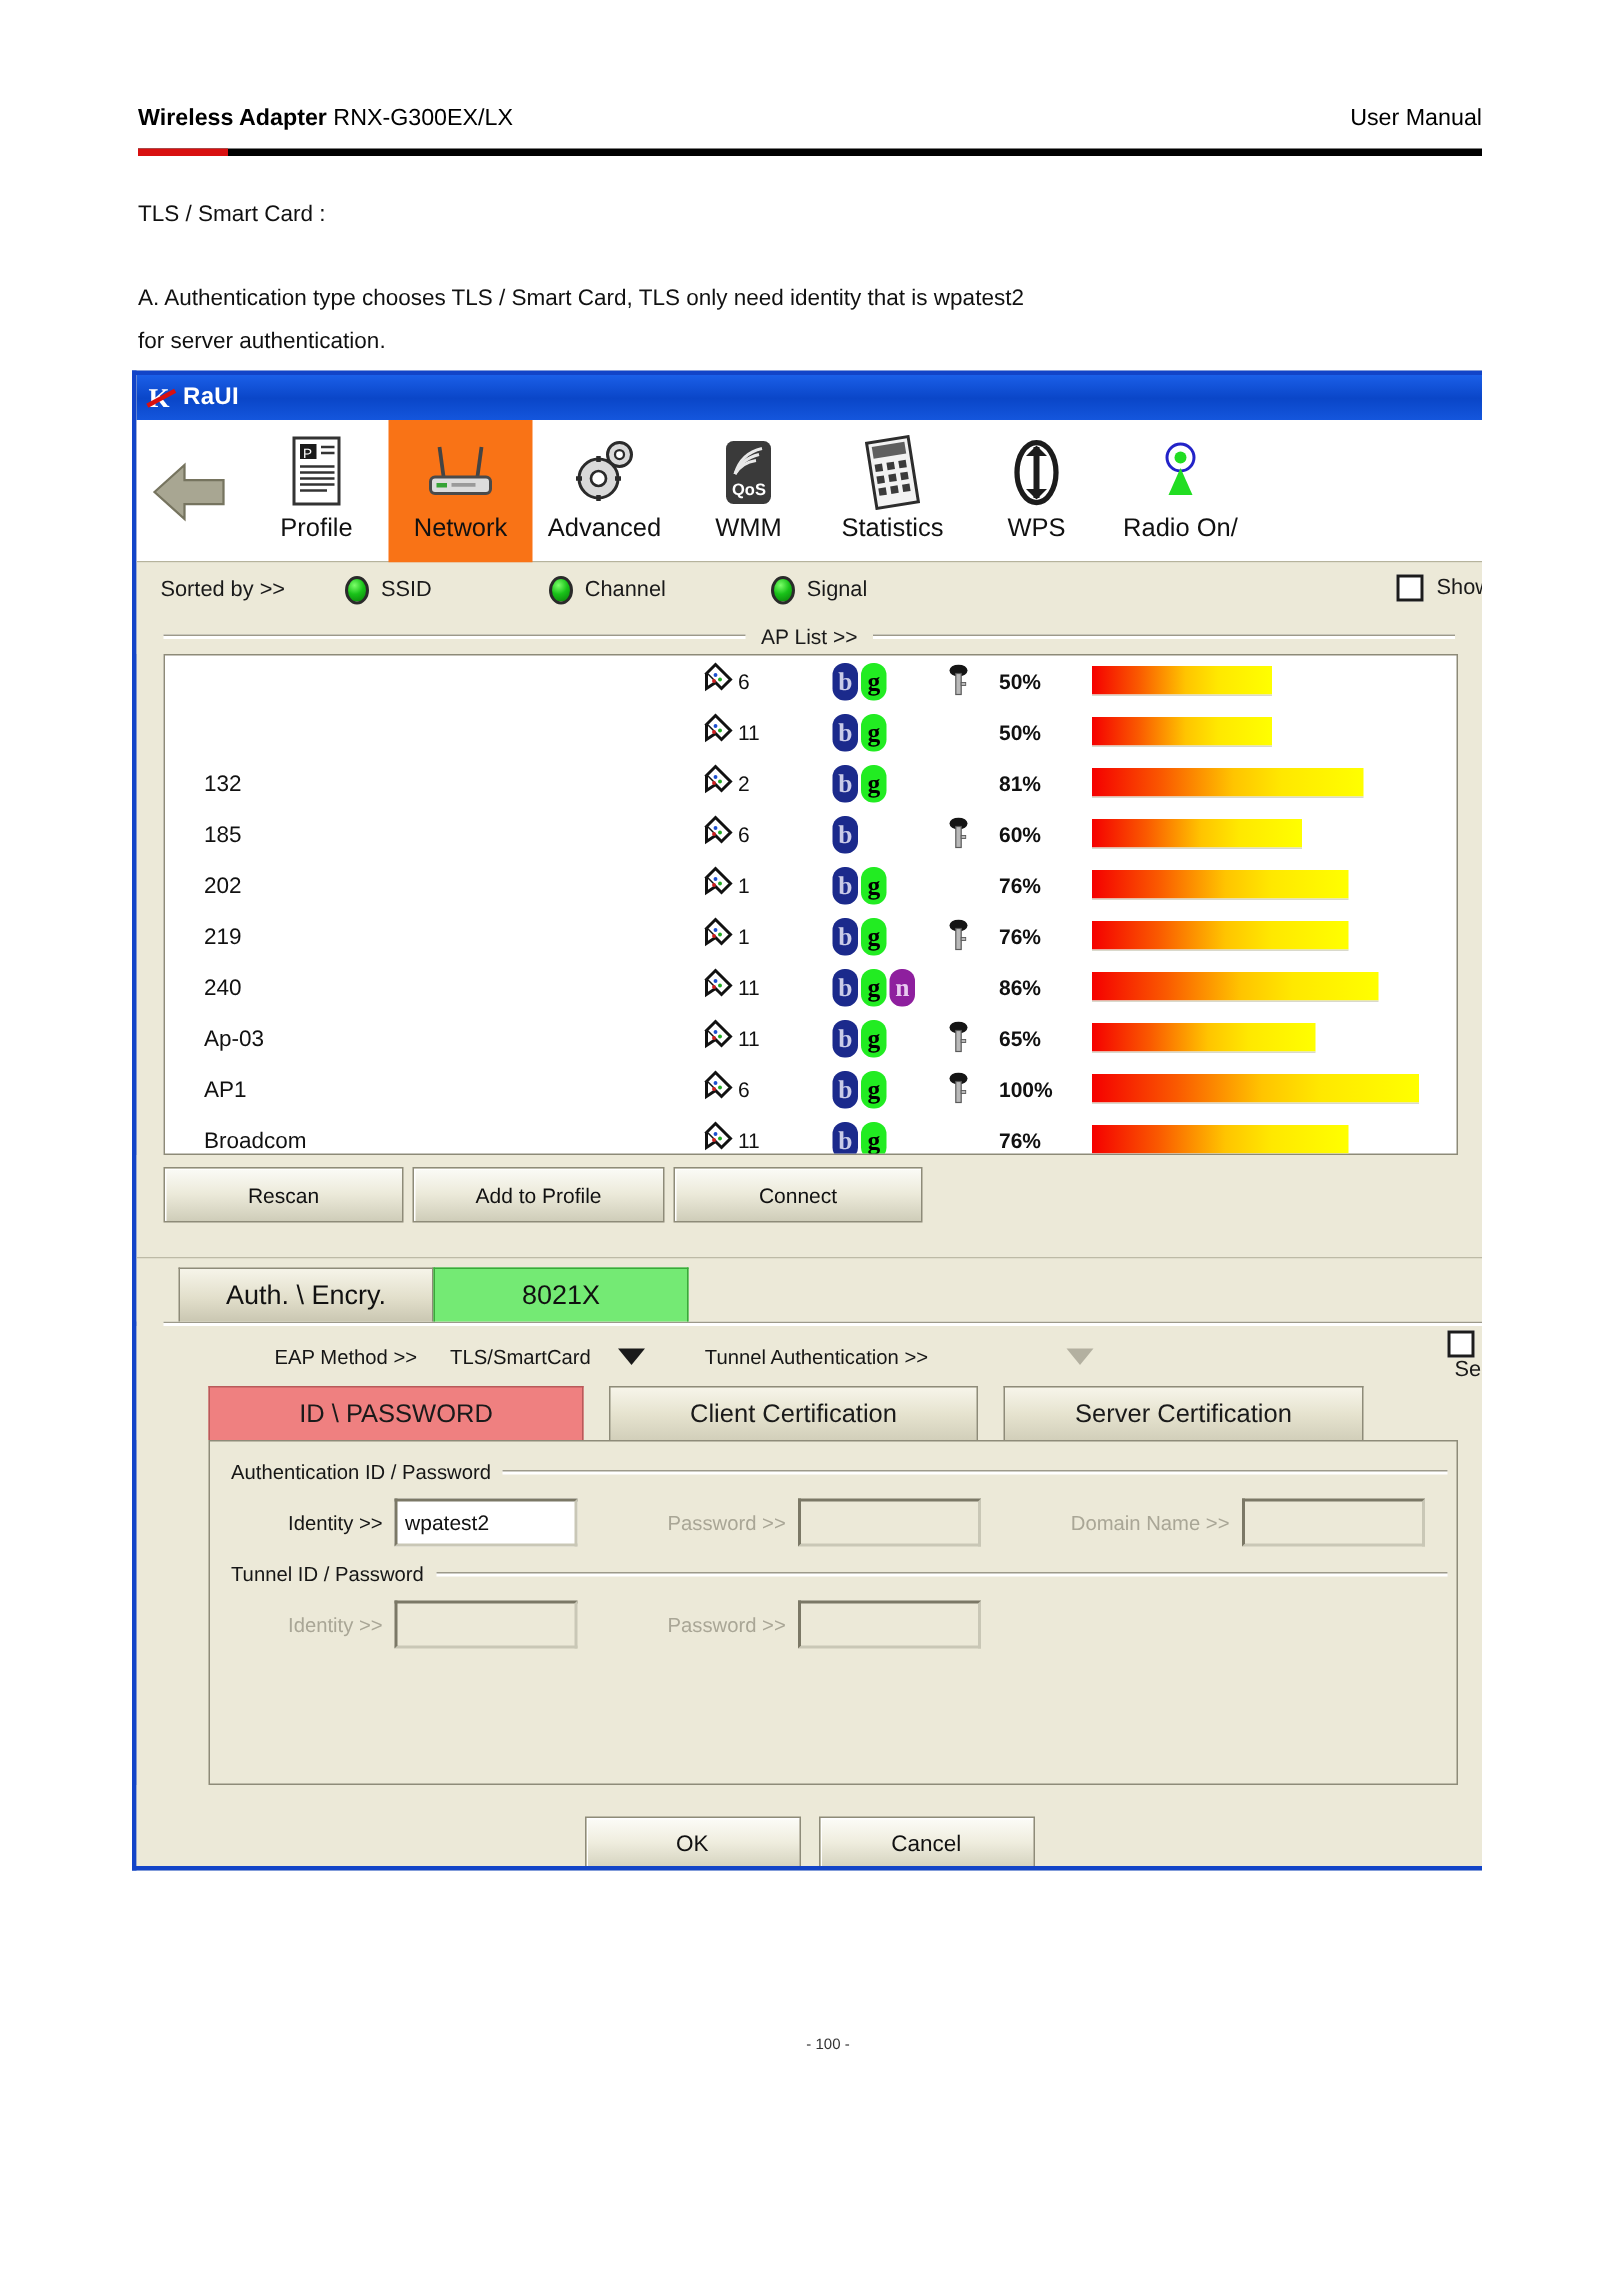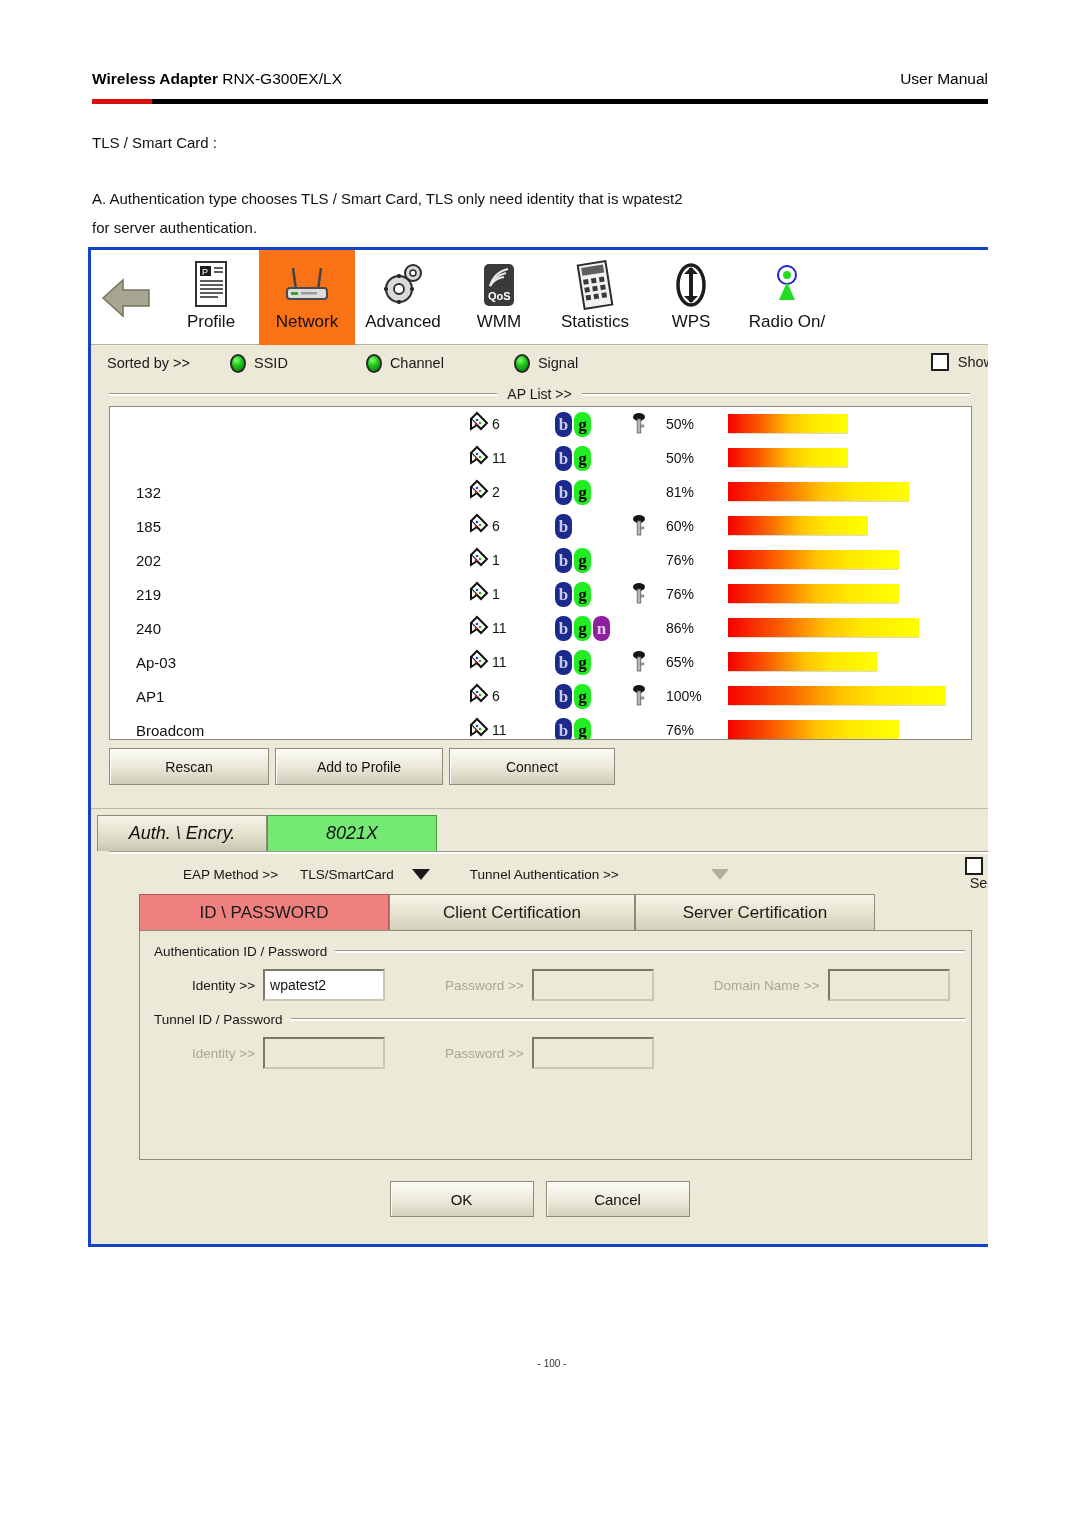--- a/index.html
+++ b/index.html
@@ -325,20 +325,21 @@
     left: 522px;
     width: 14px;
     height: 22px;
   }
   .ap-pct {
     position: absolute;
     left: 556px;
     font-size: 14px;
     color: #111;
     white-space: nowrap;
+    font-weight: bold;
   }
   .ap-bar {
     position: absolute;
     left: 618px;
     height: 19px;
     background: linear-gradient(90deg, #f50000 0%, #fa5a00 26%, #ffc400 52%, #ffe800 70%, #ffff00 100%);
     border-bottom: 1px solid #d9d9cc;
   }
 
   
@@ -373,26 +374,25 @@
     height: 16px;
     background: #ece9d8;
     border-bottom: 1px solid #bdbaa6;
   }
 
   
   .authstrip {
     position: relative;
     height: 42px;
     background: #ece9d8;
-    padding-left: 6px;
+    padding-left: 28px;
     padding-top: 6px;
     box-sizing: border-box;
     display: flex;
     align-items: flex-end;
-    font-style: italic;
   }
   .authtab {
     height: 36px;
     display: flex;
     align-items: center;
     justify-content: center;
     font-size: 18px;
     color: #111;
     box-sizing: border-box;
     white-space: nowrap;
@@ -449,20 +449,21 @@
 
   
   .subtabs {
     position: relative;
     height: 36px;
     background: #ece9d8;
     padding-left: 48px;
     box-sizing: border-box;
     display: flex;
     align-items: flex-end;
+    gap: 17px;
   }
   .subtab {
     height: 36px;
     display: flex;
     align-items: center;
     justify-content: center;
     font-size: 17px;
     color: #1a1a1a;
     box-sizing: border-box;
     white-space: nowrap;
@@ -585,20 +586,27 @@
 </div>
 
 <div class="doc-line l1">TLS / Smart Card :</div>
 <div class="doc-line l2">A. Authentication type chooses TLS / Smart Card, TLS only need identity that is wpatest2</div>
 <div class="doc-line l3">for server authentication.</div>
 
 <div class="page-number">- 100 -</div>
 
 <div class="raui-window">
 
+  <div class="titlebar">
+    <div class="titlebar-logo">
+      <div class="k">K</div>
+      <div class="slash"></div>
+    </div>
+    <div class="titlebar-title">RaUI</div>
+  </div>
 
   <div class="toolbar">
 
     <div class="tb-back">
       <svg width="60" height="60" viewBox="0 0 60 60" style="position:absolute;left:4px;top:18px;">
         <polygon points="4,30 24,12 24,22 50,22 50,38 24,38 24,48" fill="#a8a692" stroke="#76745f" stroke-width="1.5"></polygon>
       </svg>
     </div>
 
     <div class="tb-item">

